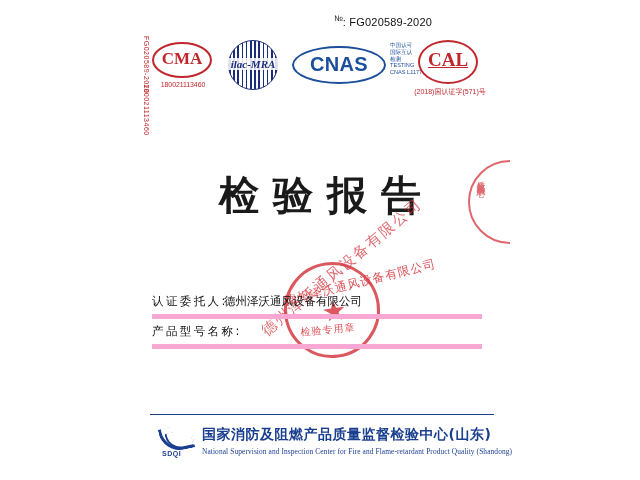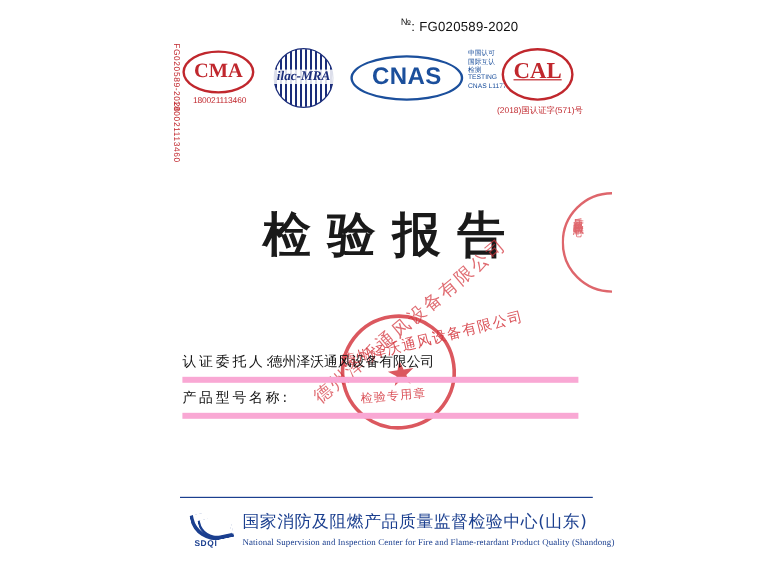--- a/index.html
+++ b/index.html
@@ -396,21 +396,21 @@
     font-weight: bold;
     color: #1b3f8f;
     letter-spacing: 0.5px;
     font-family: "Liberation Sans", sans-serif;
   }
   .footer-cn {
     position: absolute;
     top: 2px;
     left: 52px;
     font-size: 14px;
-    font-weight: normal;
+    font-weight: bold;
     color: #1b3f8f;
     letter-spacing: 0.5px;
     white-space: nowrap;
     font-family: "DejaVu Sans", sans-serif;
   }
   .footer-en {
     position: absolute;
     top: 23px;
     left: 52px;
     font-size: 7.4px;

